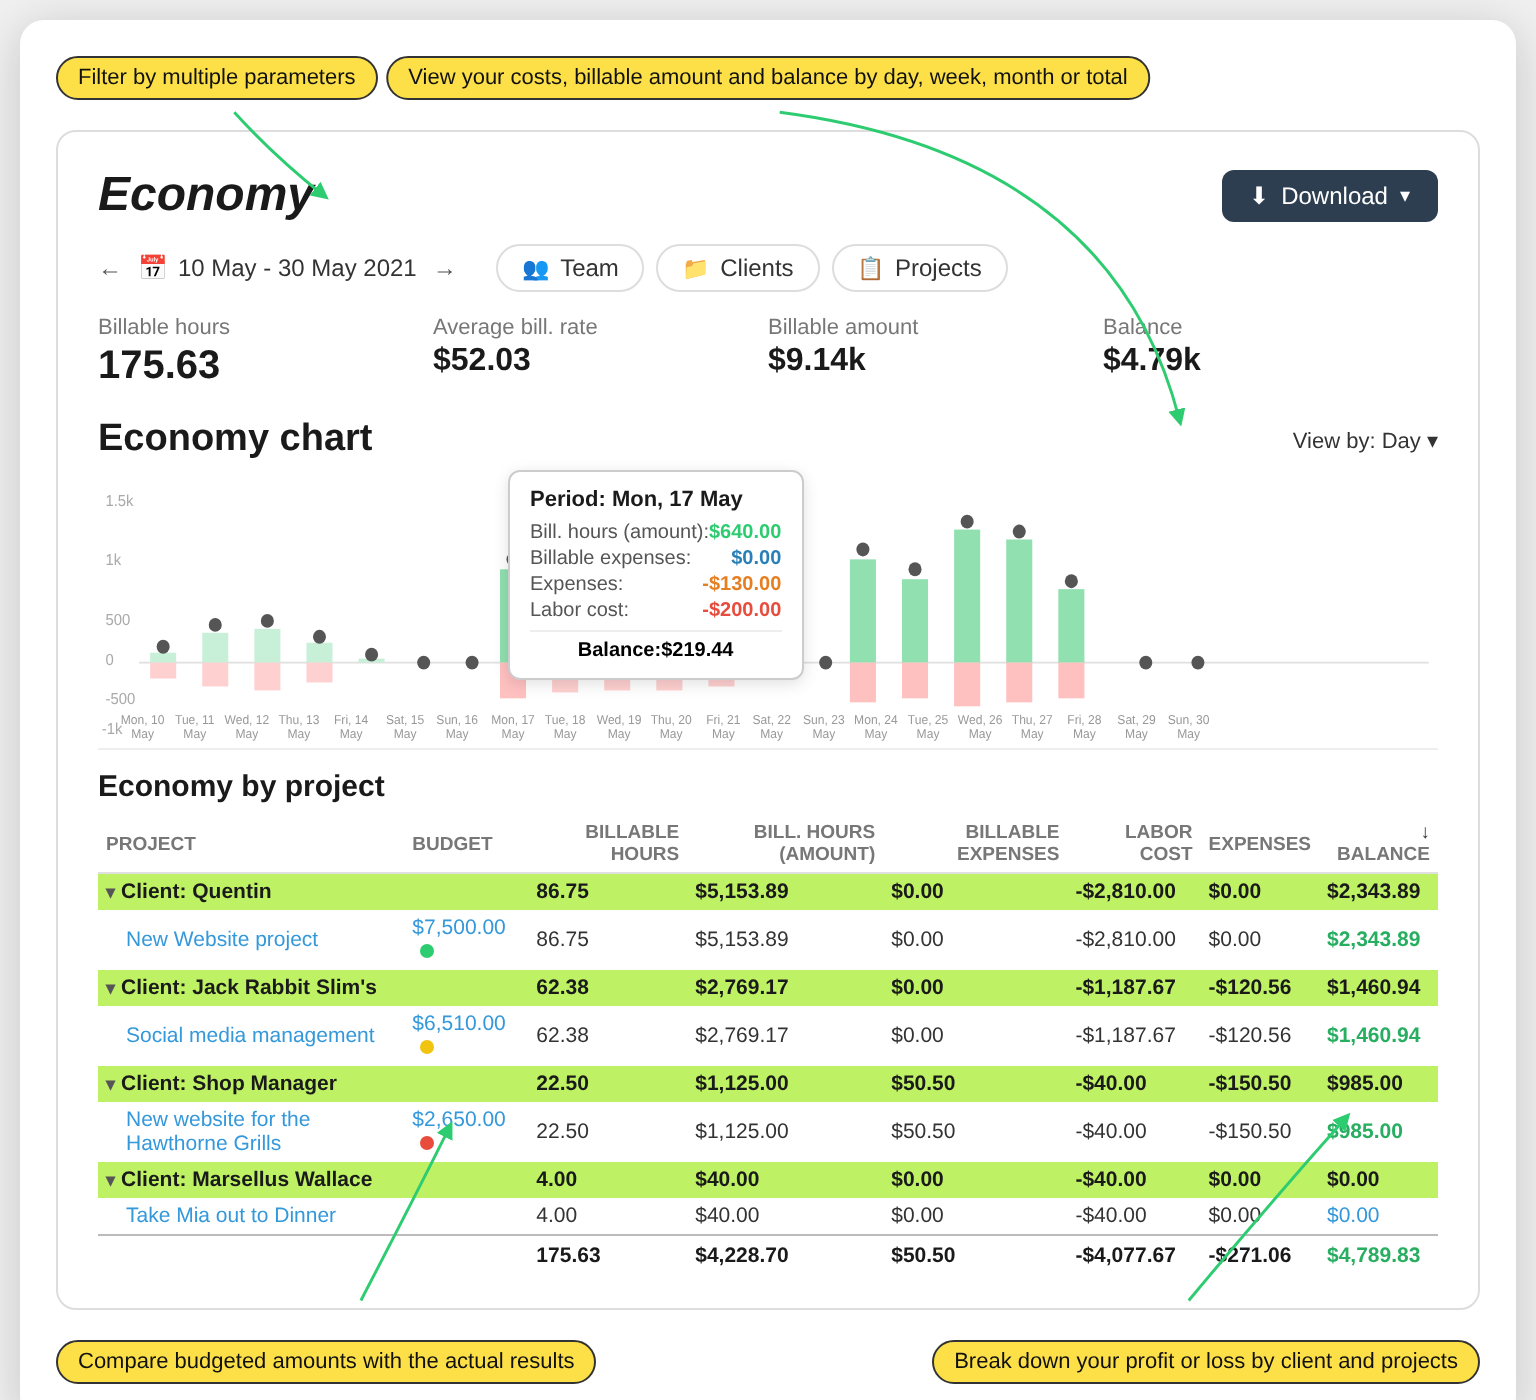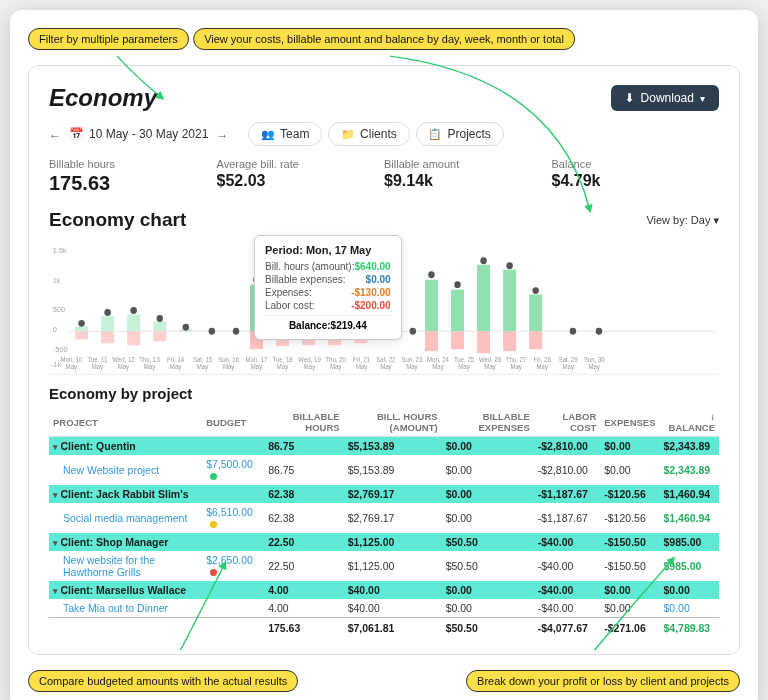--- a/index.html
+++ b/index.html
@@ -236,21 +236,21 @@
     }
     thead th.right { text-align: right; }
     tbody td {
       padding: 3px 4px;
       color: #1a1a1a;
     }
     tbody td.right { text-align: left; }
     .client-row td {
       font-weight: 700;
       color: #1a1a1a;
-      background: #5eead4;
+      background: #bef264;
       padding: 3px 4px;
     }
     .project-row td {
       color: #3498db;
       font-weight: 400;
     }
     .project-row td.black { color: #333; }
     .total-row td {
       font-weight: 700;
       border-top: 1.5px solid #bbb;
@@ -611,21 +611,21 @@
       <td class="right black">4.00</td>
       <td class="right black">$40.00</td>
       <td class="right black">$0.00</td>
       <td class="right black">-$40.00</td>
       <td class="right black">$0.00</td>
       <td class="right" style="">$0.00</td>
     </tr>
             <tr class="total-row">
   <td colspan="2"></td>
   <td class="right">175.63</td>
-  <td class="right">$7,061.81</td>
+  <td class="right">$4,228.70</td>
   <td class="right">$50.50</td>
   <td class="right">-$4,077.67</td>
   <td class="right">-$271.06</td>
   <td class="right green-val">$4,789.83</td>
 </tr>
           </tbody>
       </table>
     </div>
   </div>
 </div>

